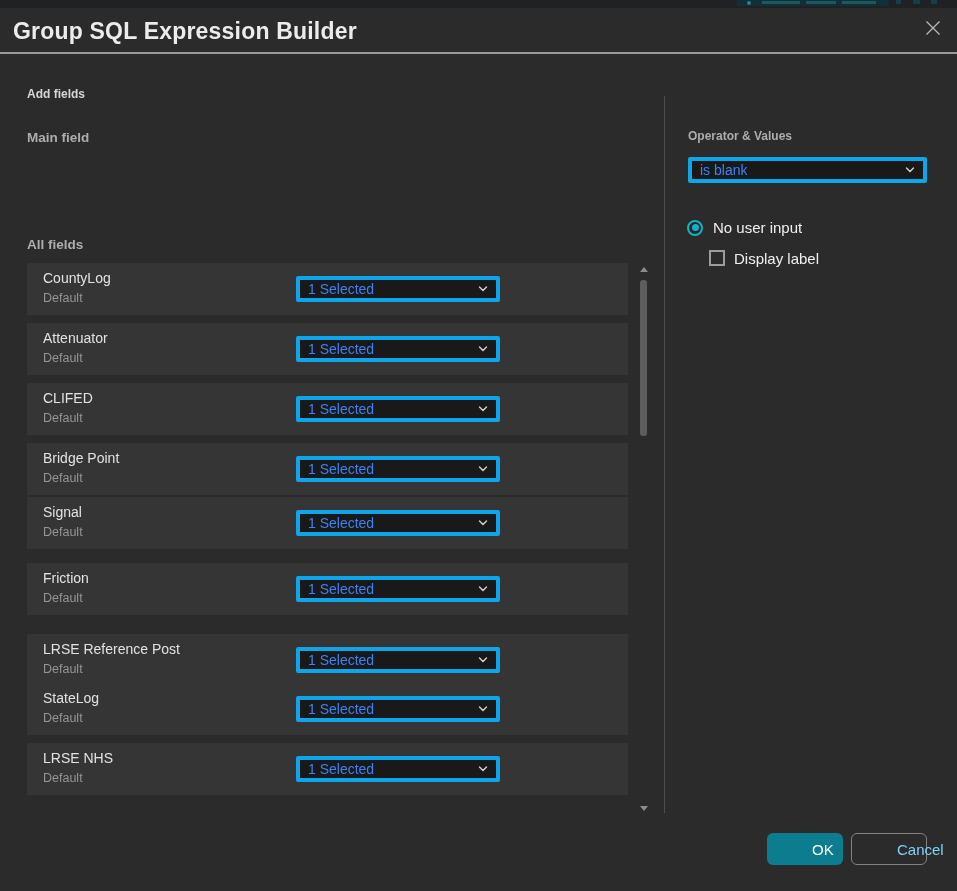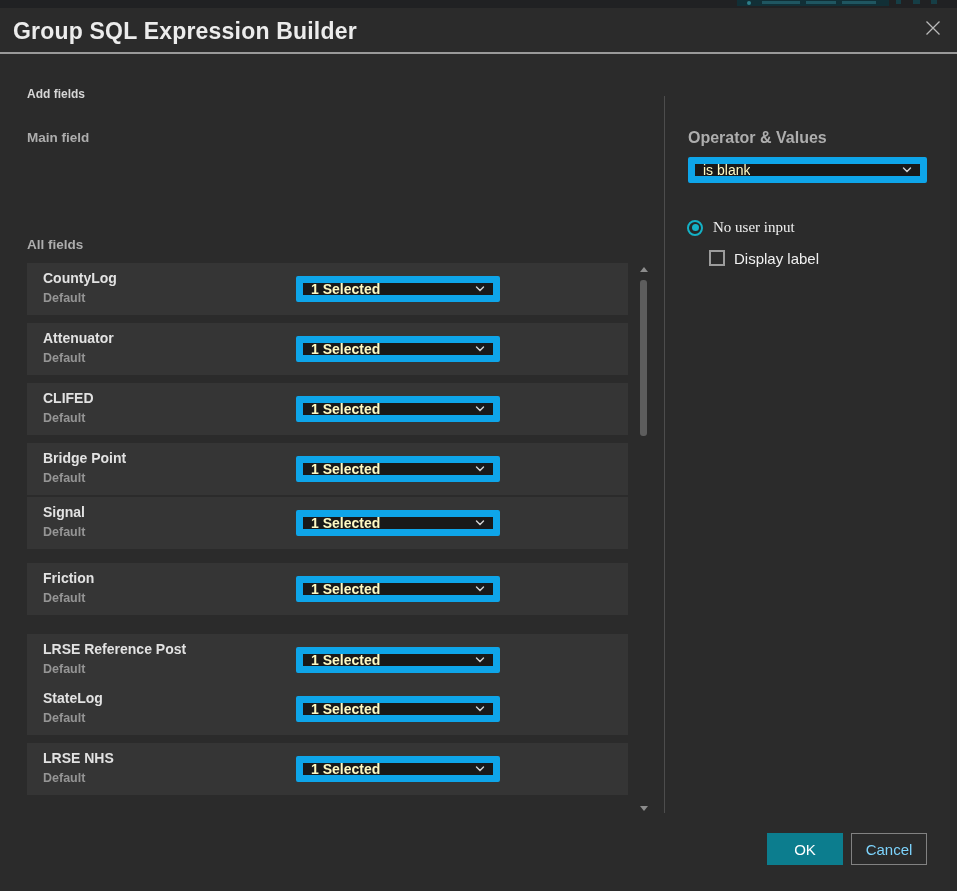--- a/index.html
+++ b/index.html
@@ -36,40 +36,40 @@
     display:flex; align-items:center; justify-content:center; cursor:pointer;
   }
   .close-btn svg { display:block; }
   .title-divider { position:absolute; left:0; top:44px; width:957px; height:2px; background:#9a9a9a; }
 
   .section-heading { position:absolute; left:27px; top:79px; font-size:12px; font-weight:700; color:#d6d6d6; }
 
   .group-label { position:absolute; font-size:13.5px; font-weight:700; color:#adadad; }
   .label-main-field { left:27px; top:122px; }
   .label-all-fields { left:27px; top:229px; }
-  .label-operator { left:688px; top:121px; font-size:16px; }
+  .label-operator { left:688px; top:121px; font-size:12px; }
 
   
   .dd {
-    position:absolute; height:26px; background:#191919; border:7px solid #0ea5e9; border-radius:2px;
-    display:flex; align-items:center; color:#fef9c3; font-size:14px; cursor:pointer;
+    position:absolute; height:26px; background:#191919; border:4px solid #0ea5e9; border-radius:2px;
+    display:flex; align-items:center; color:#3b82f6; font-size:14px; cursor:pointer;
   }
   .dd .dd-value { padding-left:8px; white-space:nowrap; overflow:hidden; }
   .dd .chev { position:absolute; right:8px; top:50%; margin-top:-4px; width:10px; height:8px; }
   .dd .cal { margin-left:9px; margin-right:0; width:17px; height:17px; flex:0 0 auto; }
   .dd .cal + .dd-value { padding-left:9px; }
 
   
   .main-field-strip { position:absolute; left:27px; top:151px; width:611px; height:51px; background:#353535; }
   .dd-field   { left:12px;  top:12px; width:239px; }
   .dd-date    { left:268px; top:12px; width:205px; }
 
   
   .fields-list { position:absolute; left:27px; top:255px; width:601px; height:550px; }
-  .field-row { position:absolute; left:0; width:601px; height:52px; background:#353535;font-weight:bold; }
+  .field-row { position:absolute; left:0; width:601px; height:52px; background:#353535; }
   .field-row .fname { position:absolute; left:16px; top:7px; font-size:14px; color:#e2e2e2; }
   .field-row .fsub  { position:absolute; left:16px; top:28px; font-size:12.5px; color:#959595; }
   .field-row .dd { left:269px; top:13px; width:204px;text-align:right; }
 
   
   .scrollbar { position:absolute; left:638px; top:250px; width:12px; height:560px; }
   .scrollbar .arrow-up, .scrollbar .arrow-down {
     position:absolute; left:2px; width:0; height:0; cursor:pointer;
     border-left:4px solid transparent; border-right:4px solid transparent;
   }
@@ -82,31 +82,31 @@
   
   .dd-operator { left:688px; top:149px; width:239px; }
 
   .radio-row { position:absolute; left:687px; top:211px; display:flex; align-items:center; cursor:pointer; }
   .radio-outer {
     width:16px; height:16px; border-radius:50%; border:2.5px solid #14b1c5; background:#262626;
     display:flex; align-items:center; justify-content:center; flex:0 0 auto;
   }
   .radio-inner { width:7px; height:7px; border-radius:50%; background:#14b1c5; display:none; }
   .radio-row.checked .radio-inner { display:block; }
-  .radio-label { margin-left:10px; font-size:15px; color:#f0f0f0;font-family:Liberation Serif, serif; }
+  .radio-label { margin-left:10px; font-size:15px; color:#f0f0f0; }
 
   .checkbox-row { position:absolute; left:709px; top:242px; display:flex; align-items:flex-start; cursor:pointer; }
   .checkbox-box { width:16px; height:16px; border:2px solid #9c9c9c; background:transparent; flex:0 0 auto; }
   .checkbox-label { margin-left:9px; font-size:15px; color:#f0f0f0; }
 
   
   .btn {
-    position:absolute; top:825px; width:76px; height:32px; border-radius:0;
-    display:flex; align-items:center; justify-content:center;
-    font-size:15px; cursor:pointer;
+    position:absolute; top:825px; width:76px; height:32px; border-radius:6px;
+    display:flex; align-items:center; 
+    font-size:15px; cursor:pointer;padding-left:45px;
   }
   .btn-ok { left:767px; background:#0c7d8e; color:#ffffff; }
   .btn-cancel { left:851px; background:transparent; border:1px solid #828282; color:#7dd3fc; }
 </style>
 </head>
 <body>
 
 <div class="app-strip">
   <div class="teal-bar">
     <div class="teal-dot"></div>

